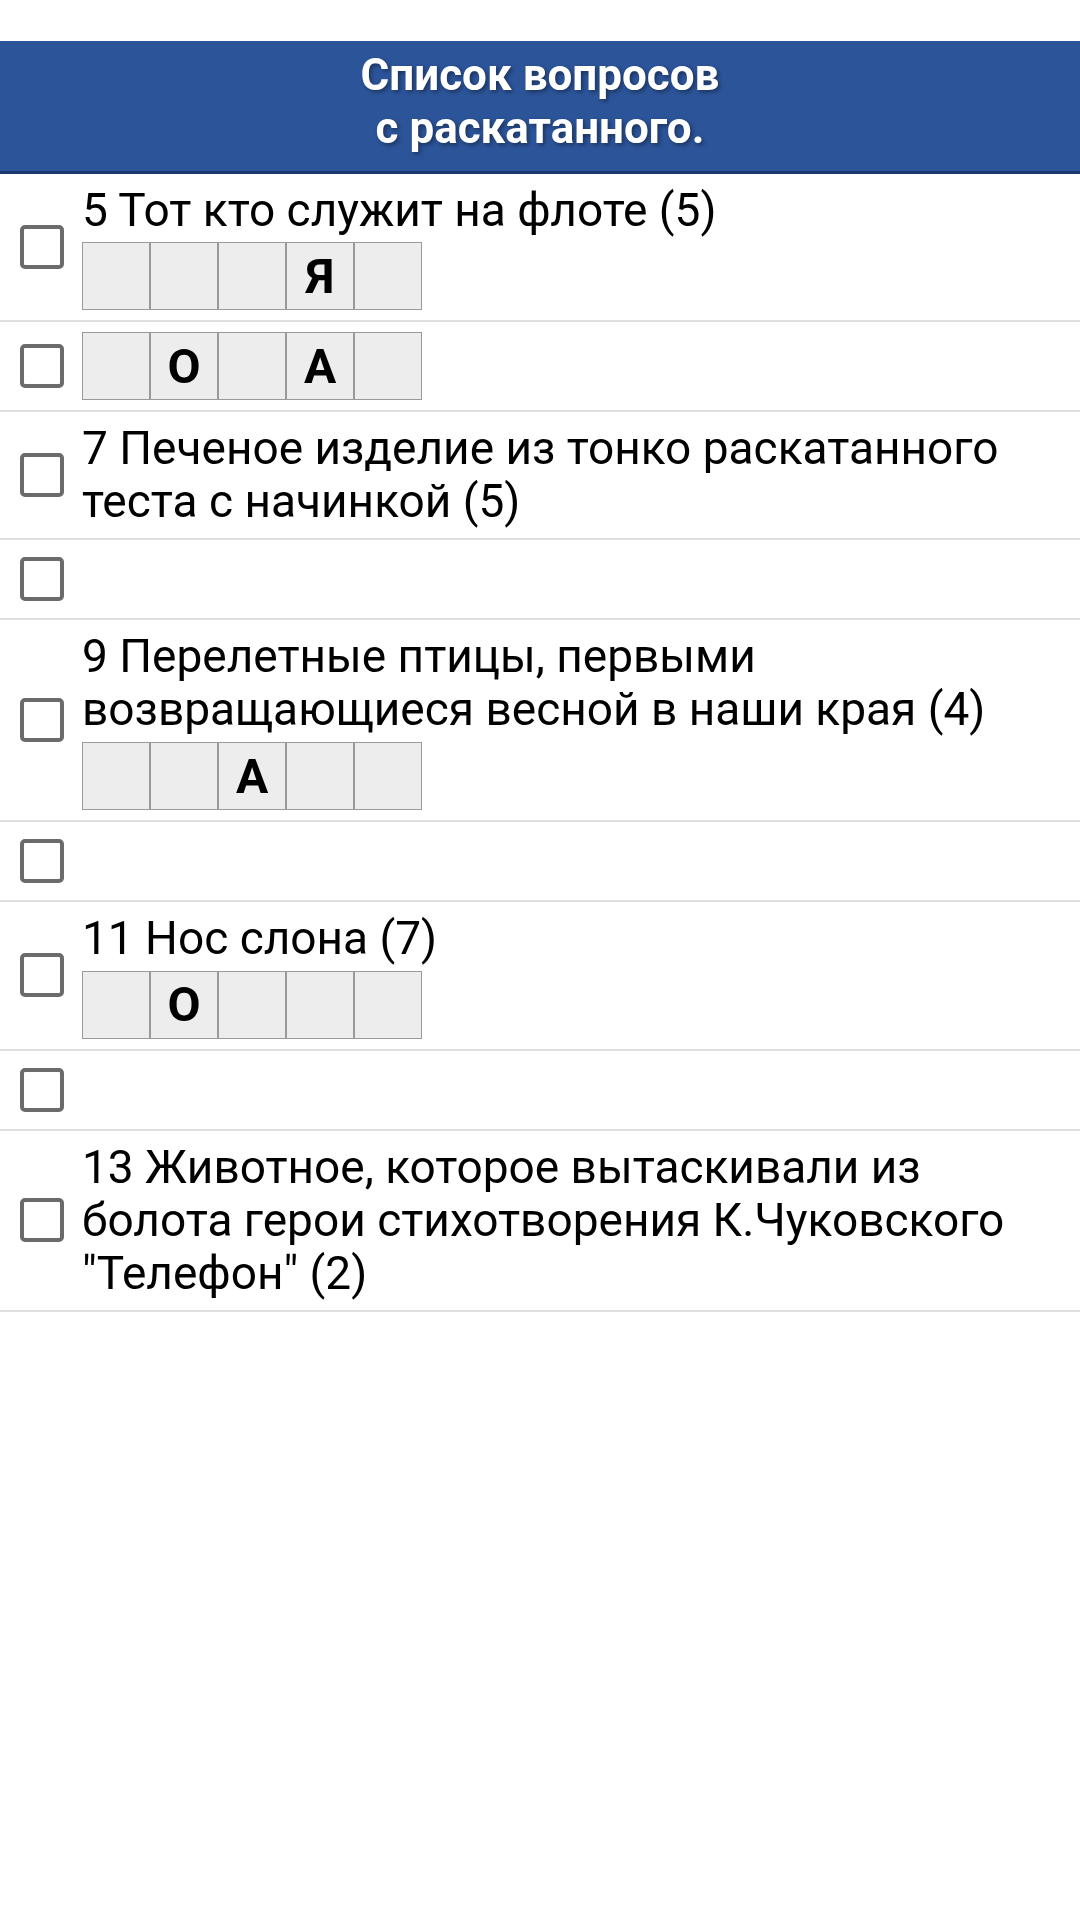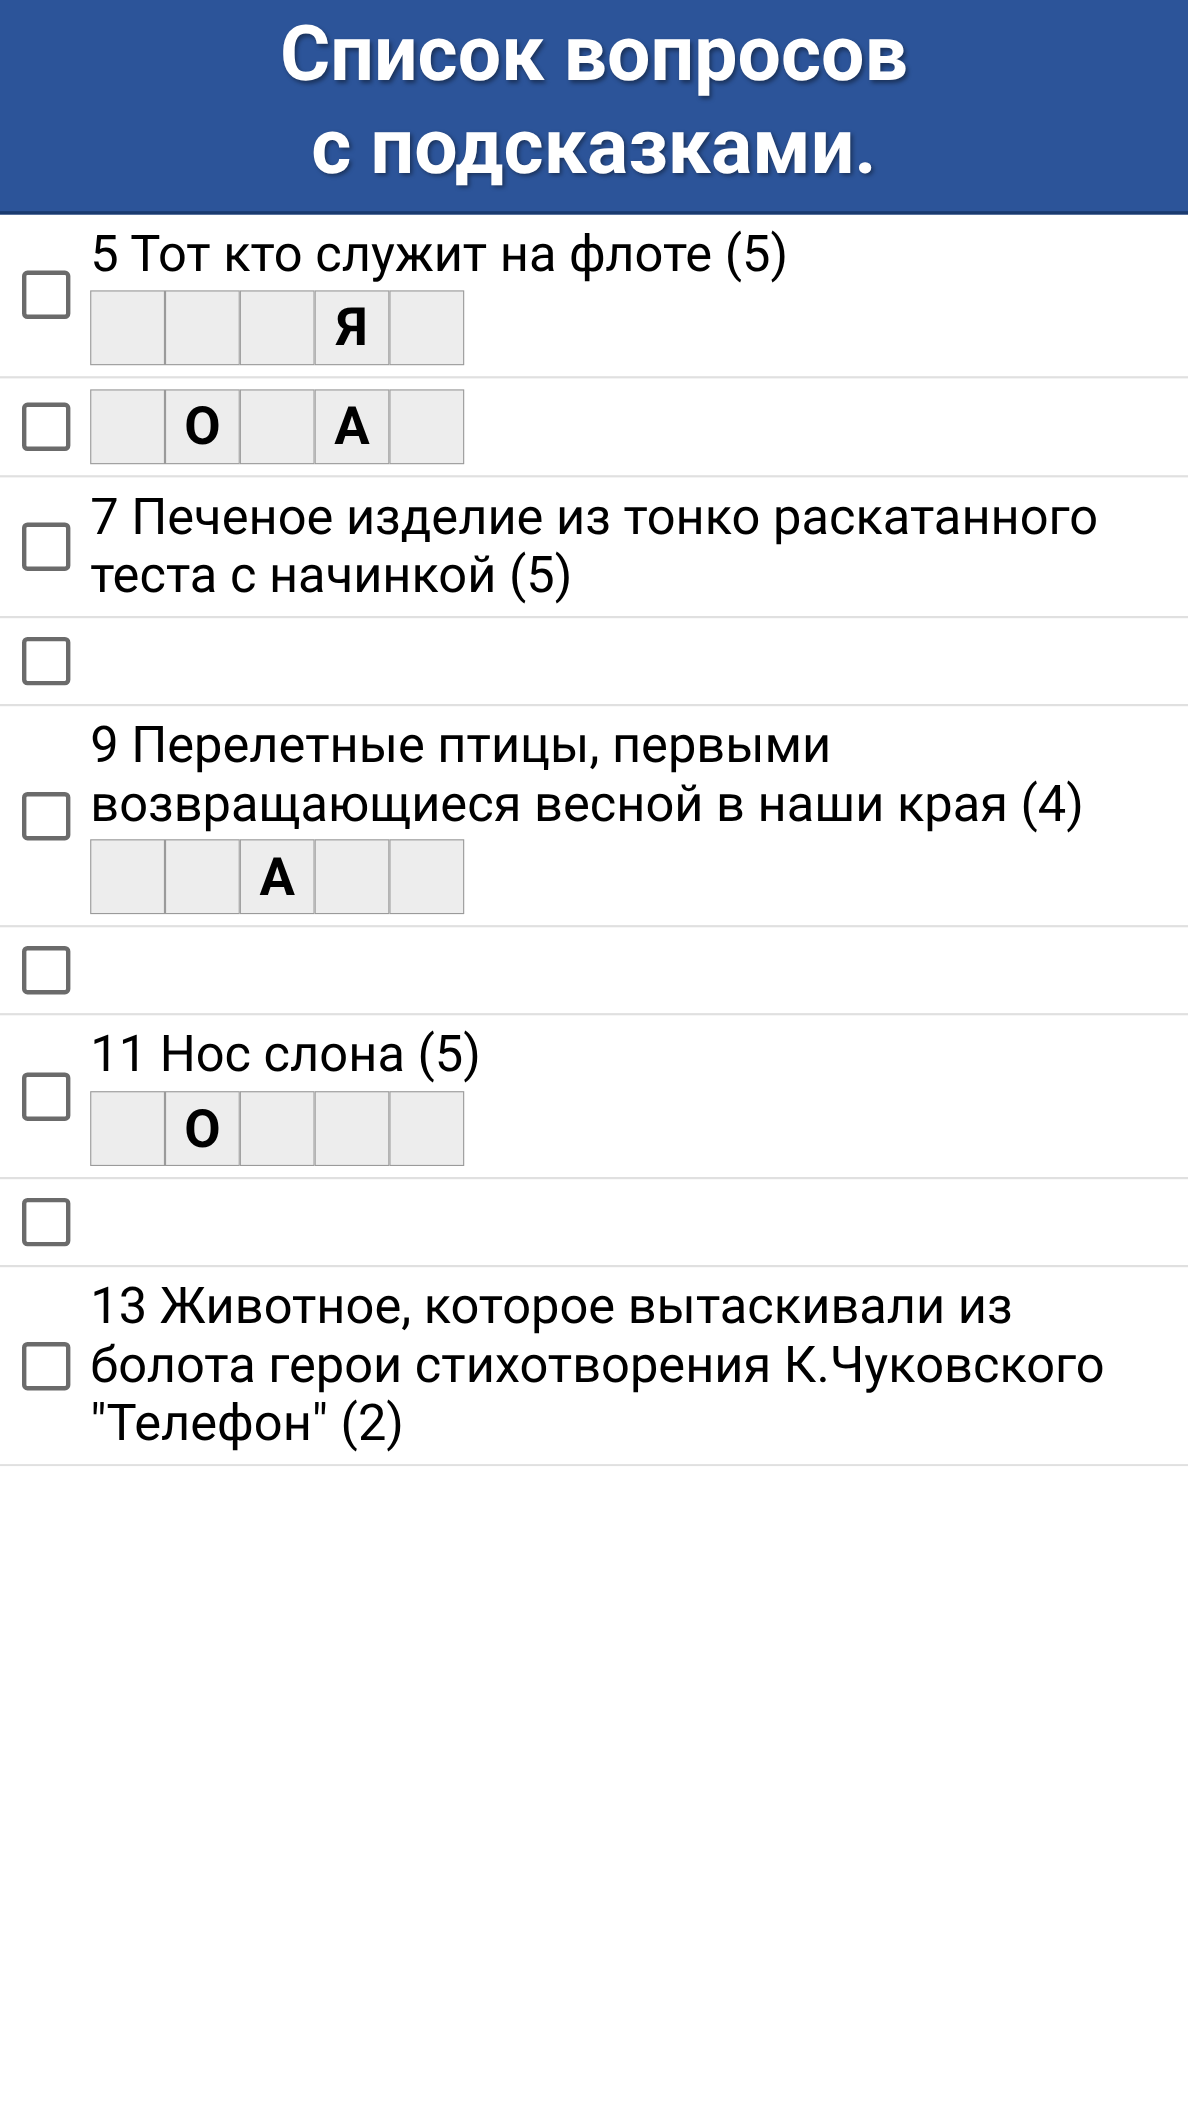--- a/index.html
+++ b/index.html
@@ -13,25 +13,26 @@
       background: #ffffff;
       width: 1080px;
       margin: 0 auto;
     }
     
     .header {
       background: #2c5499;
       color: #ffffff;
       text-align: center;
       padding: 8px 20px 16px 20px;
-      font-size: 70px;
+      font-size: 44px;
       font-weight: 700;
       line-height: 1.2;
       text-shadow: 2px 2px 4px rgba(0,0,0,0.4);
       border-bottom: 3px solid #1a3a6e;
+      margin-top: 41px;
     }
     
     .question-list {
       display: flex;
       flex-direction: column;
     }
     
     .question-item {
       display: flex;
       align-items: center;
@@ -86,21 +87,21 @@
       font-size: 48px;
       font-weight: 700;
       color: #000000;
     }
   </style>
 </head>
 <body>
 
 <div class="header">
   <span>Список вопросов</span><br>
-  <span>с подсказками.</span>
+  <span>с раскатанного.</span>
 </div>
 
 <div class="question-list" id="question-list">
 <div class="question-item">
       <div class="checkbox-wrapper">
         <div class="checkbox"></div>
       </div>
       <div class="question-content">
         <div class="question-text">5 Тот кто служит на флоте (5)</div>
         <div class="letter-grid">
@@ -157,21 +158,21 @@
     <div class="question-item">
       <div class="checkbox-wrapper">
         <div class="checkbox"></div>
       </div>
     </div>
     <div class="question-item">
       <div class="checkbox-wrapper">
         <div class="checkbox"></div>
       </div>
       <div class="question-content">
-        <div class="question-text">11 Нос слона (5)</div>
+        <div class="question-text">11 Нос слона (7)</div>
         <div class="letter-grid">
           <div class="letter-cell"></div>
           <div class="letter-cell">О</div>
           <div class="letter-cell"></div>
           <div class="letter-cell"></div>
           <div class="letter-cell"></div>
         </div>
       </div>
     </div>
     <div class="question-item">

